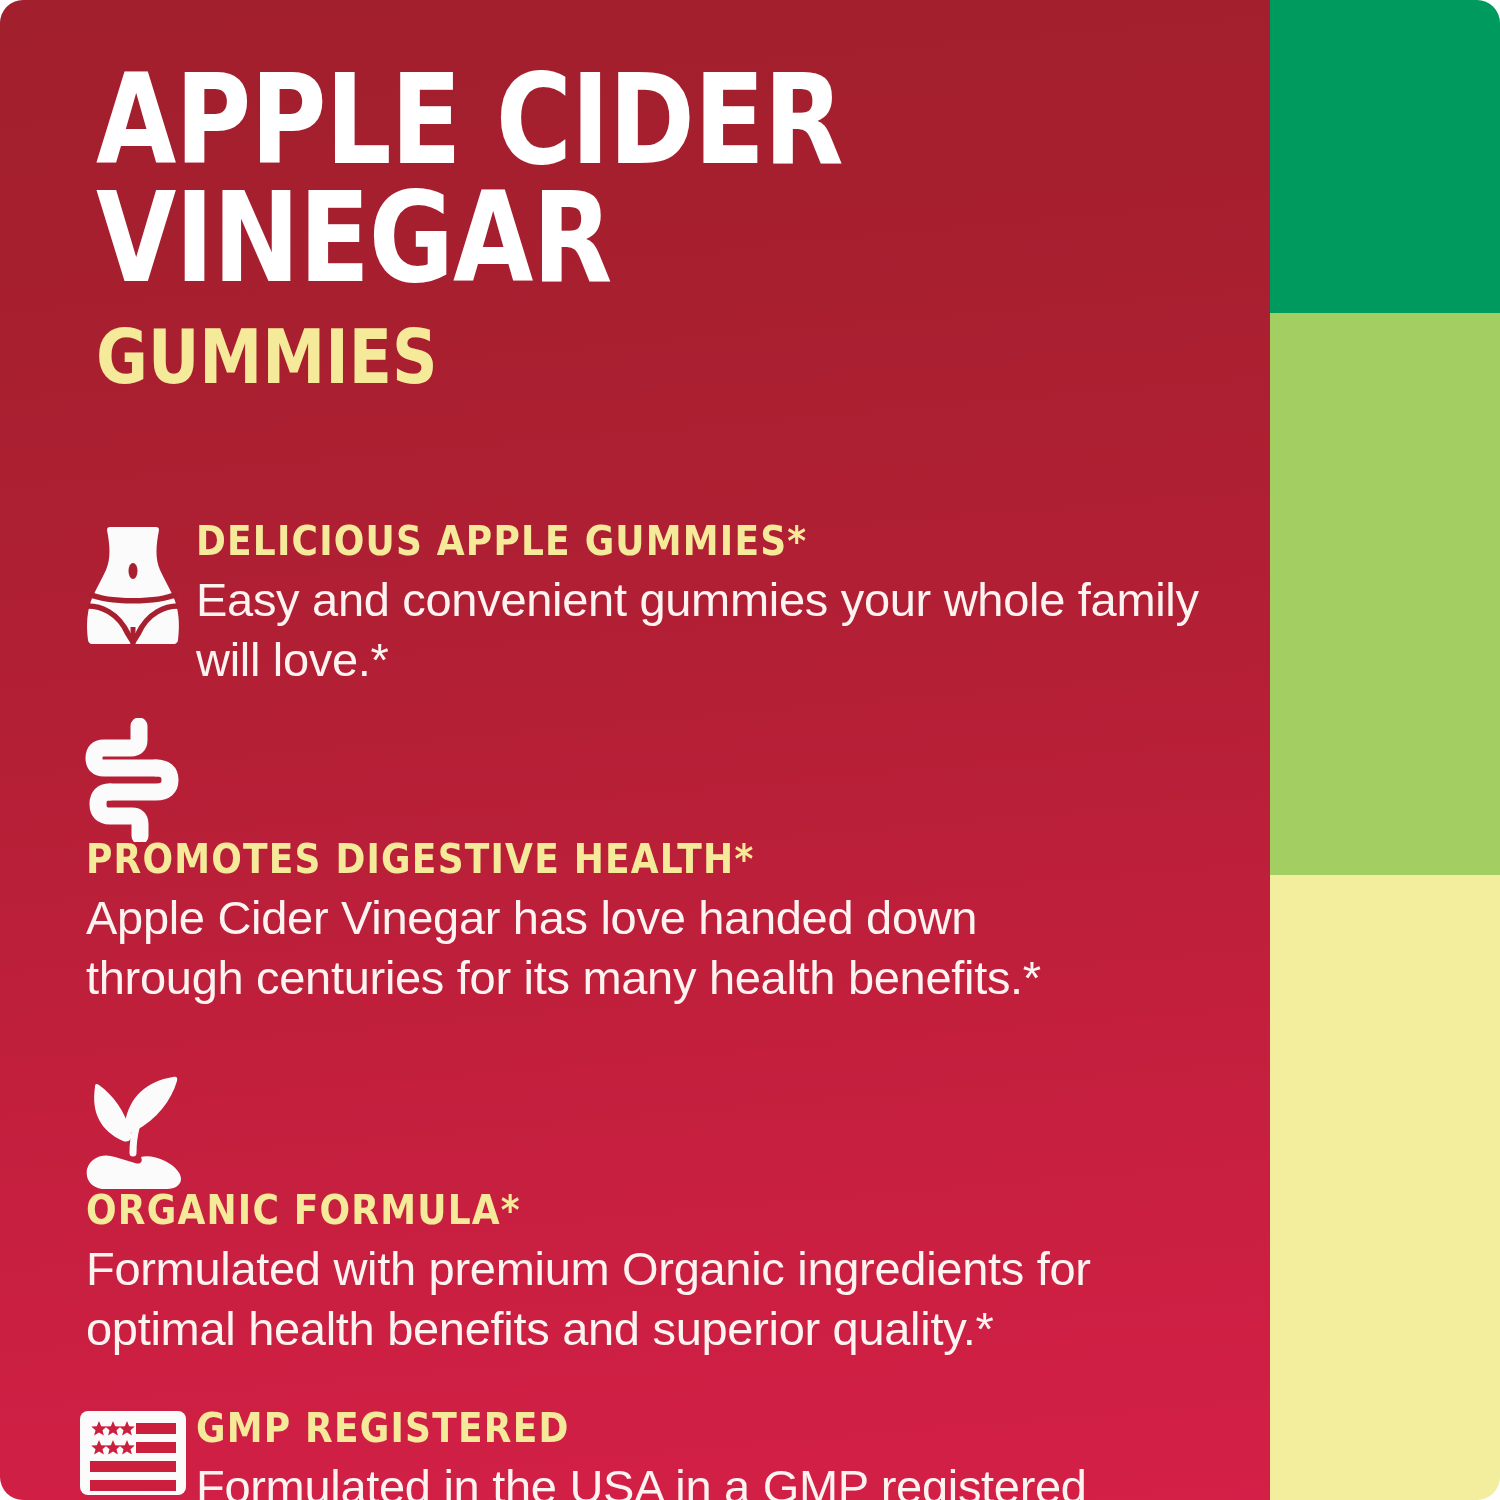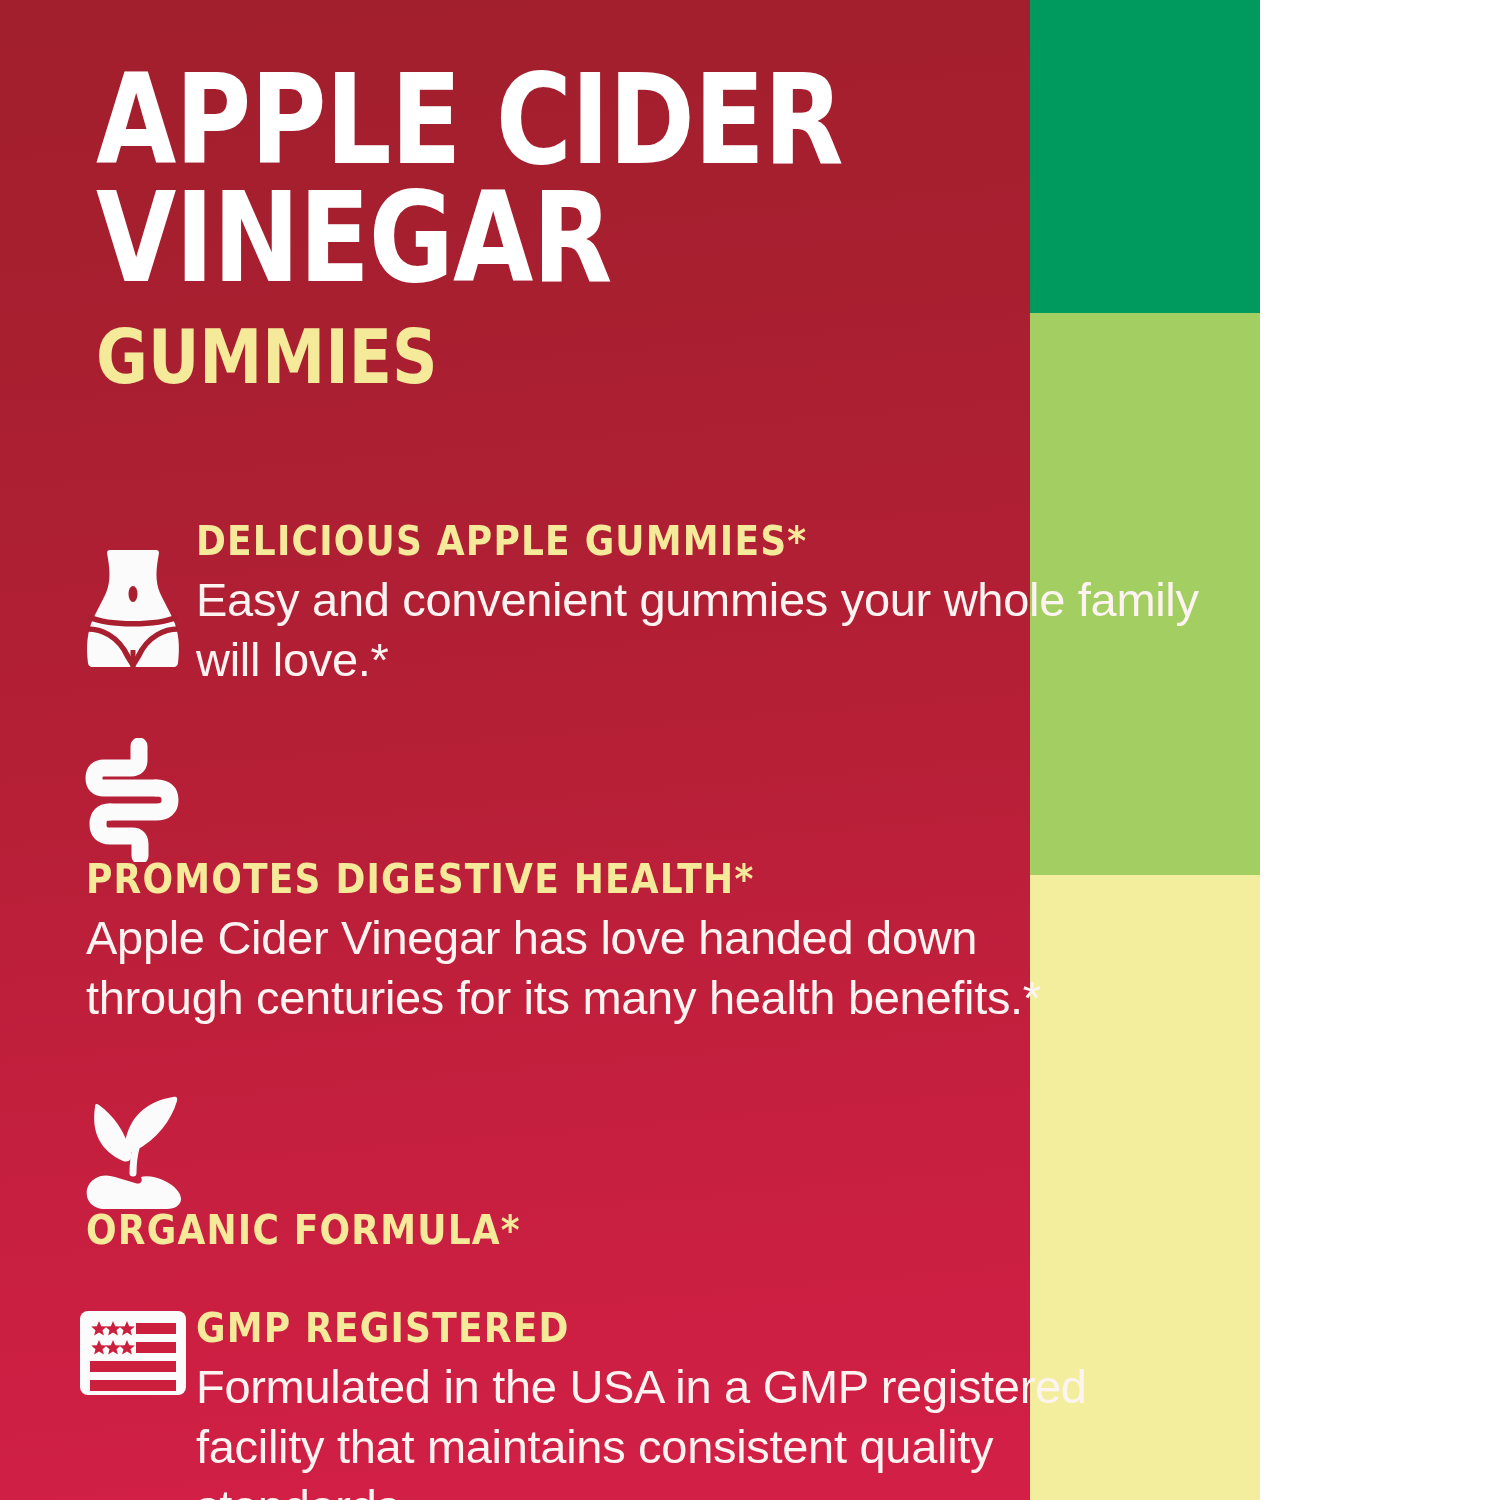--- a/index.html
+++ b/index.html
@@ -2,24 +2,25 @@
 <html><head>
 <meta charset="utf-8">
 <style>
   html, body {
     margin: 0;
     padding: 0;
     background: #ffffff;
   }
   .canvas {
     position: relative;
-    width: 1260px;
+    width: 1500px;
     height: 1500px;
     overflow: hidden;
     font-family: "Liberation Sans", sans-serif;
+    border-radius: 23px;
   }
 
   
   .stripe {
     position: absolute;
     top: 0;
     right: 0;
     width: 230px;
     height: 1500px;
   }
@@ -112,21 +113,21 @@
     font-family: "Liberation Sans", sans-serif;
     font-weight: 400;
     font-size: 47px;
     line-height: 1.28;
     margin: 0;
     max-width: 1010px;
     letter-spacing: -0.3px;
   }
 
   
-  .feature.f1 { margin-bottom: 44px; align-items: center; }
+  .feature.f1 { margin-bottom: 24px; }
   .feature.f2 { margin-bottom: 56px; flex-direction: column; }
   .feature.f3 { margin-bottom: 48px; flex-direction: column; }
   .feature.f4 { margin-bottom: 0; }
 </style>
 </head>
 <body>
 
 <div class="canvas">
 
   <div class="panel"></div>
@@ -185,20 +186,21 @@
 
           <path fill="#FBFBFB" d="M92 8 C 66 12, 48 28, 44 54 C 43 62, 48 66, 54 62 C 76 50, 90 32, 96 12 C 97 8, 95 7, 92 8 Z"></path>
 
           <path fill="none" stroke="#FBFBFB" stroke-width="7" stroke-linecap="round" d="M52 84 C 52 70, 54 52, 66 34"></path>
 
           <path fill="#FBFBFB" d="M6 100 C 10 88, 22 84, 34 88 L 54 94 C 60 96, 62 92, 60 88 C 66 86, 76 88, 84 92 C 94 97, 100 104, 100 110 C 100 116, 94 120, 86 120 L 24 120 C 12 120, 4 112, 6 100 Z"></path>
         </svg>
       </div>
       <div class="feature-body">
         <p class="feature-title">ORGANIC FORMULA*</p>
+        <p class="feature-text">Formulated with premium Organic ingredients for optimal health benefits and superior quality.*</p>
       </div>
     </div>
 
     <div class="feature f4">
       <div class="feature-icon">
         <svg width="106" height="84" viewBox="0 0 106 84" aria-hidden="true">
           <rect x="0" y="0" width="106" height="84" rx="8" ry="8" fill="#FBFBFB"></rect>
 
           <rect x="56" y="12" width="40" height="11" fill="#CC1F3E"></rect>
           <rect x="56" y="31" width="40" height="11" fill="#CC1F3E"></rect>

